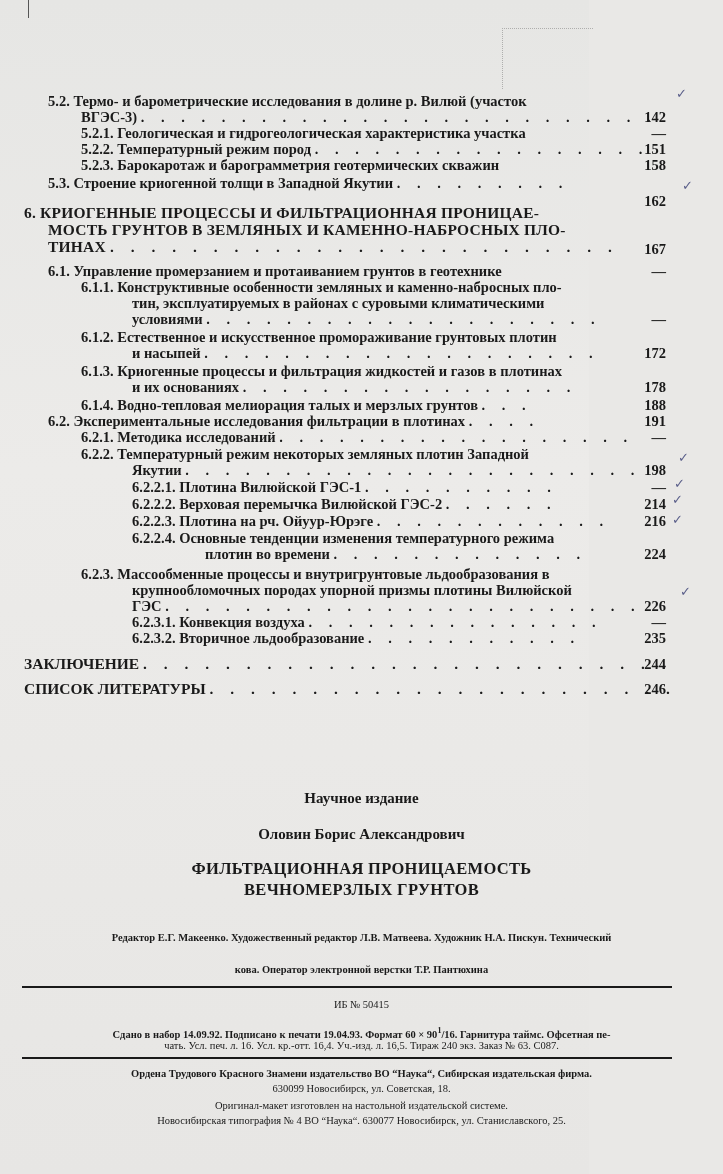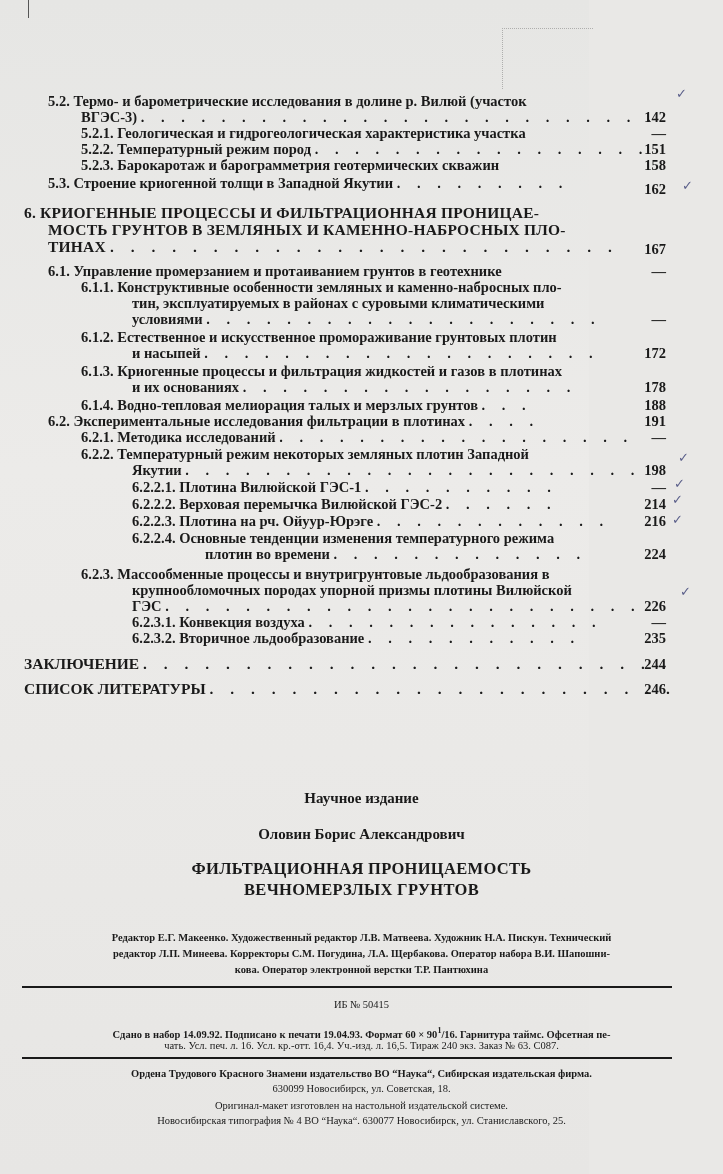--- a/index.html
+++ b/index.html
@@ -58,21 +58,21 @@
     <div class="pg" style="top:141px;">151</div>
 
     <div class="row" style="left:81px;top:157px;">
       <span>5.2.3.</span> <span>Барокаротаж и барограмметрия геотермических скважин</span>
     </div>
     <div class="pg" style="top:157px;">158</div>
 
     <div class="row" style="left:48px;top:175px;">
       <span>5.3.</span> <span>Строение криогенной толщи в Западной Якутии</span> <span class="dots">. . . . . . . . .</span>
     </div>
-    <div class="pg" style="top:181px;">162</div>
+    <div class="pg" style="top:193px;">162</div>
 
     <div class="row chap" style="left:24px;top:205px;">
       <span>6.</span> <span>КРИОГЕННЫЕ ПРОЦЕССЫ И ФИЛЬТРАЦИОННАЯ ПРОНИЦАЕ-</span>
     </div>
     <div class="row chap" style="left:48px;top:222px;">
       <span>МОСТЬ ГРУНТОВ В ЗЕМЛЯНЫХ И КАМЕННО-НАБРОСНЫХ ПЛО-</span>
     </div>
     <div class="row chap" style="left:48px;top:239px;">
       <span>ТИНАХ</span> <span class="dots">. . . . . . . . . . . . . . . . . . . . . . . . .</span>
     </div>
@@ -179,21 +179,20 @@
     <span class="check" style="left:672px;top:512px;">✓</span>
     <span class="check" style="left:680px;top:584px;">✓</span>
   </div>
 
   <div class="imprint" style="top:790px;font-size:15px;">Научное издание</div>
   <div class="imprint" style="top:826px;font-size:15px;">Оловин Борис Александрович</div>
   <div class="imprint" style="top:859px;font-size:16.5px;letter-spacing:0.3px;">ФИЛЬТРАЦИОННАЯ ПРОНИЦАЕМОСТЬ</div>
   <div class="imprint" style="top:880px;font-size:16.5px;letter-spacing:0.3px;">ВЕЧНОМЕРЗЛЫХ ГРУНТОВ</div>
 
   <div class="imprint small" style="top:930px;">Редактор Е.Г. Макеенко. Художественный редактор Л.В. Матвеева. Художник Н.А. Пискун. Технический</div>
-  <div class="imprint small" style="top:946px;">редактор Л.П. Минеева.  Корректоры С.М. Погудина, Л.А. Щербакова.  Оператор набора В.И. Шапошни-</div>
   <div class="imprint small" style="top:962px;">кова. Оператор электронной верстки Т.Р. Пантюхина</div>
 
   <div class="rule" style="top:986px;"></div>
   <div class="imprint small" style="top:997px;font-weight:normal;">ИБ № 50415</div>
 
   <div class="imprint small" style="top:1023px;font-weight:bold;">
     <span>Сдано в набор 14.09.92.  Подписано к печати 19.04.93.  Формат 60 × 90</span><sup>1</sup><span>/16.  Гарнитура таймс.  Офсетная пе-</span>
   </div>
   <div class="imprint small" style="top:1038px;font-weight:normal;">чать. Усл. печ. л. 16. Усл. кр.-отт. 16,4. Уч.-изд. л. 16,5. Тираж 240 экз. Заказ № 63. С087.</div>
   <div class="rule" style="top:1057px;"></div>

